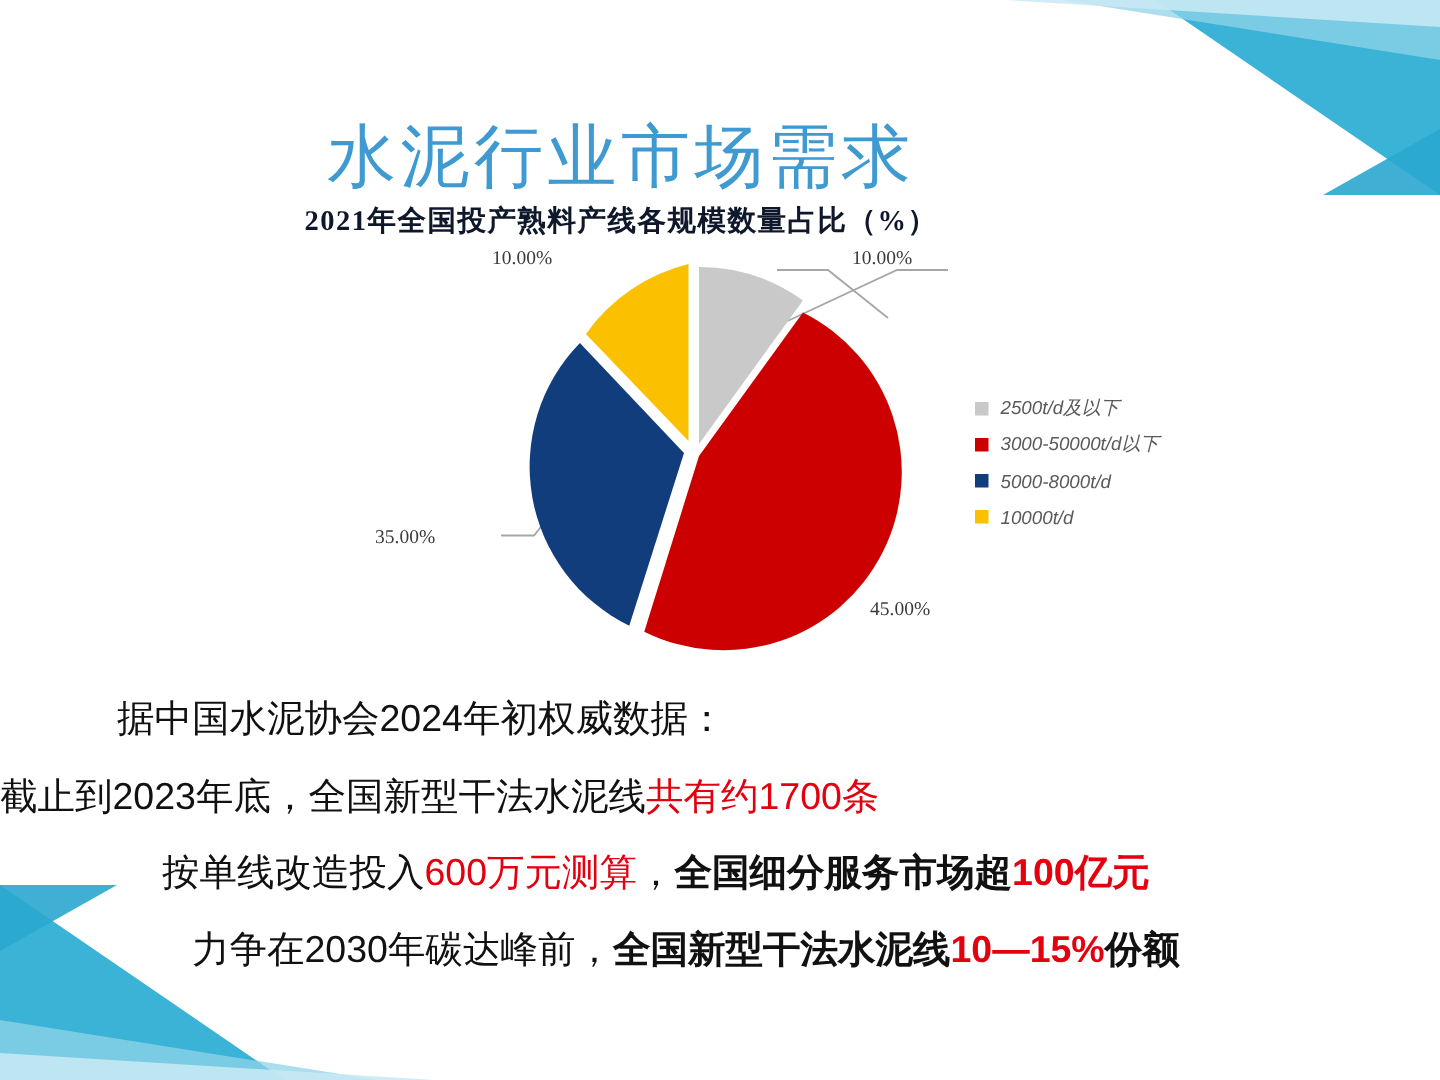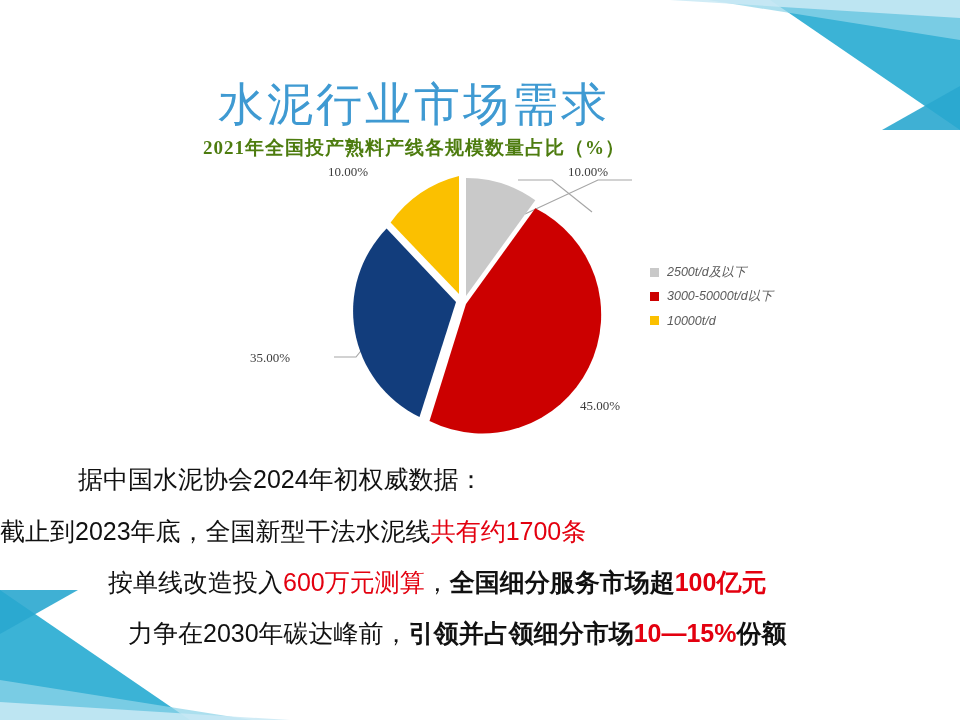--- a/index.html
+++ b/index.html
@@ -46,21 +46,21 @@
     letter-spacing: 3px;
     color: #3f9ad2;
     font-weight: 400;
     white-space: nowrap;
   }
   .sub-title {
     margin-top: 4px;
     font-size: 19px;
     line-height: 24px;
     letter-spacing: 1px;
-    color: #4d7c0f;
+    color: #0f172a;
     font-weight: 700;
     font-family: "Liberation Serif", "DejaVu Serif", serif;
     white-space: nowrap;
   }
 
   
   .chart-area {
     position: absolute;
     top: 152px;
     left: 250px;
@@ -208,20 +208,24 @@
     <div class="legend">
       <div class="legend-row">
         <span class="legend-swatch" style="background:#c9c9c9"></span>
         <span class="legend-label">2500t/d及以下</span>
       </div>
       <div class="legend-row">
         <span class="legend-swatch" style="background:#cc0000"></span>
         <span class="legend-label">3000-50000t/d以下</span>
       </div>
       <div class="legend-row">
+        <span class="legend-swatch" style="background:#123d7c"></span>
+        <span class="legend-label">5000-8000t/d</span>
+      </div>
+      <div class="legend-row">
         <span class="legend-swatch" style="background:#fbc000"></span>
         <span class="legend-label">10000t/d</span>
       </div>
     </div>
   </div>
 
   <div class="body-text">
 
     <div class="line line-1">
       <span>据中国水泥协会2024年初权威数据：</span>
@@ -229,18 +233,18 @@
 
     <div class="line line-2">
       <span>截止到2023年底，全国新型干法水泥线</span><span class="red">共有约1700条</span>
     </div>
 
     <div class="line line-3">
       <span>按单线改造投入</span><span class="red">600万元测算</span><span>，</span><span class="bold">全国细分服务市场超</span><span class="redbold">100亿元</span>
     </div>
 
     <div class="line line-4">
-      <span>力争在2030年碳达峰前，</span><span class="bold">引领并占领细分市场</span><span class="redbold">10—15%</span><span class="bold">份额</span>
+      <span>力争在2030年碳达峰前，</span><span class="bold">全国新型干法水泥线</span><span class="redbold">10—15%</span><span class="bold">份额</span>
     </div>
 
   </div>
 
 </div>
 
 </body></html>

